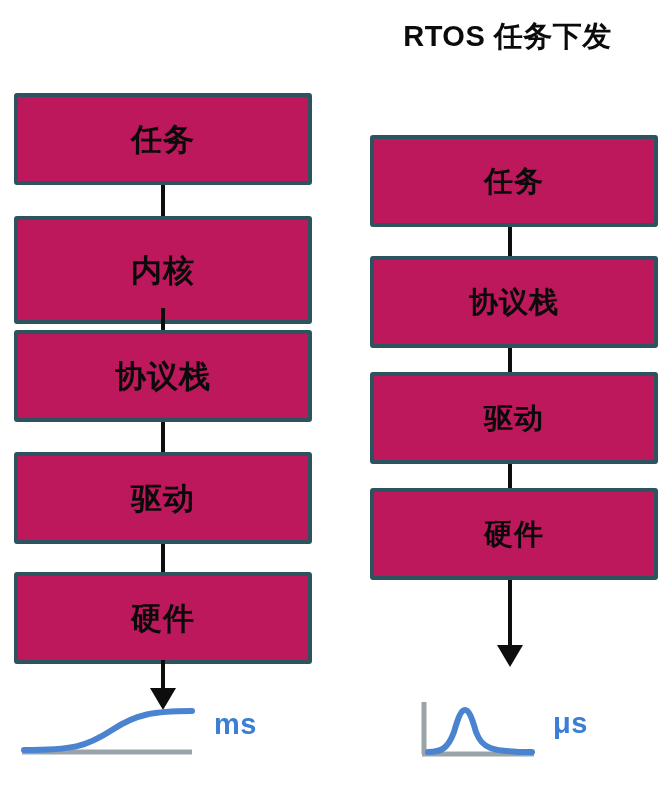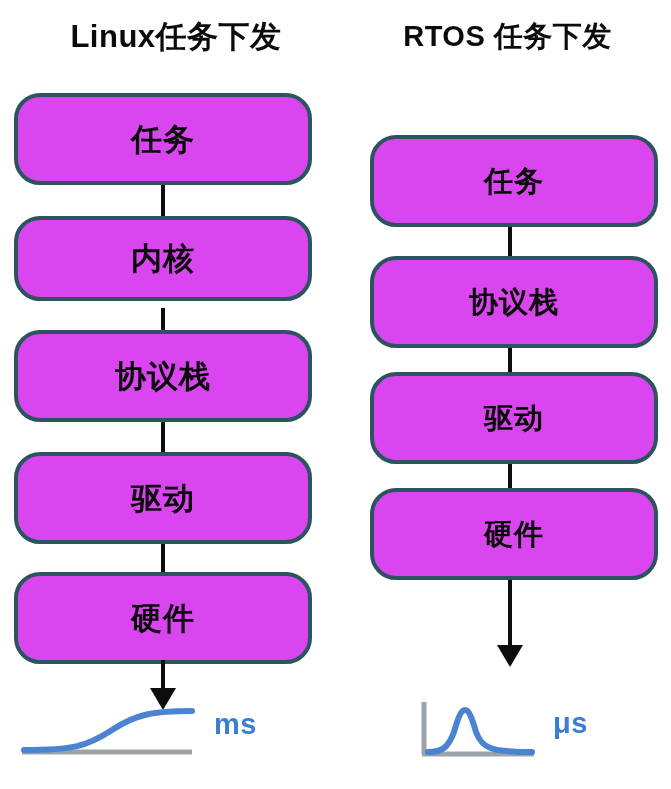--- a/index.html
+++ b/index.html
@@ -44,23 +44,23 @@
   }
   #title-right {
     top: 17px;
     font-size: 29px;
     left: 2px;
   }
 
   .node {
     position: absolute;
     box-sizing: border-box;
-    background: #d946ef;
+    background: #be185d;
     border: 4px solid #2c545f;
-    border-radius: 26px;
+    border-radius: 3px;
     display: flex;
     align-items: center;
     justify-content: center;
   }
   .node-label {
     font-size: 31px;
     font-weight: bold;
     color: #0a0a0a;
     letter-spacing: 1px;
     line-height: 1;
@@ -96,28 +96,27 @@
     letter-spacing: 0.5px;
   }
 </style>
 </head>
 <body>
 
 <div class="stage">
 
   <div class="column" id="col-left">
 
-    <div class="col-title" id="title-left">Linux任务下发</div>
 
     <div class="node" style="left:14px; top:93px; width:298px; height:92px;">
       <span class="node-label">任务</span>
     </div>
     <div class="connector" style="left:161px; top:185px; height:31px;"></div>
 
-    <div class="node" style="left:14px; top:216px; width:298px; height:85px;">
+    <div class="node" style="left:14px; top:216px; width:298px; height:108px;">
       <span class="node-label">内核</span>
     </div>
     <div class="connector" style="left:161px; top:308px; height:22px;"></div>
 
     <div class="node" style="left:14px; top:330px; width:298px; height:92px;">
       <span class="node-label">协议栈</span>
     </div>
     <div class="connector" style="left:161px; top:422px; height:30px;"></div>
 
     <div class="node" style="left:14px; top:452px; width:298px; height:92px;">

